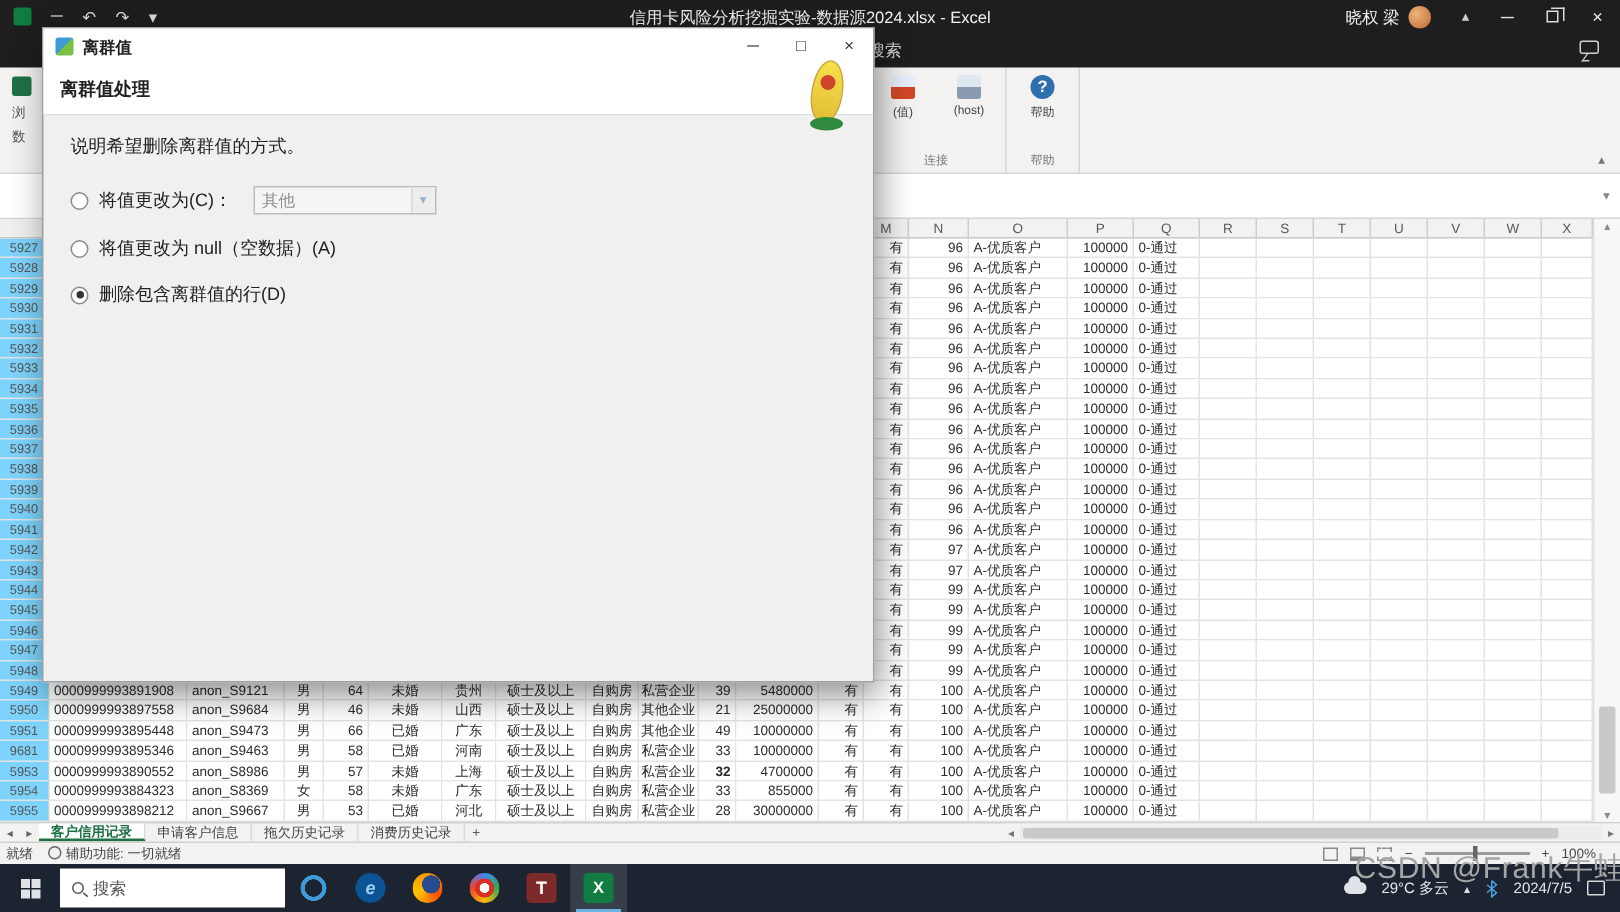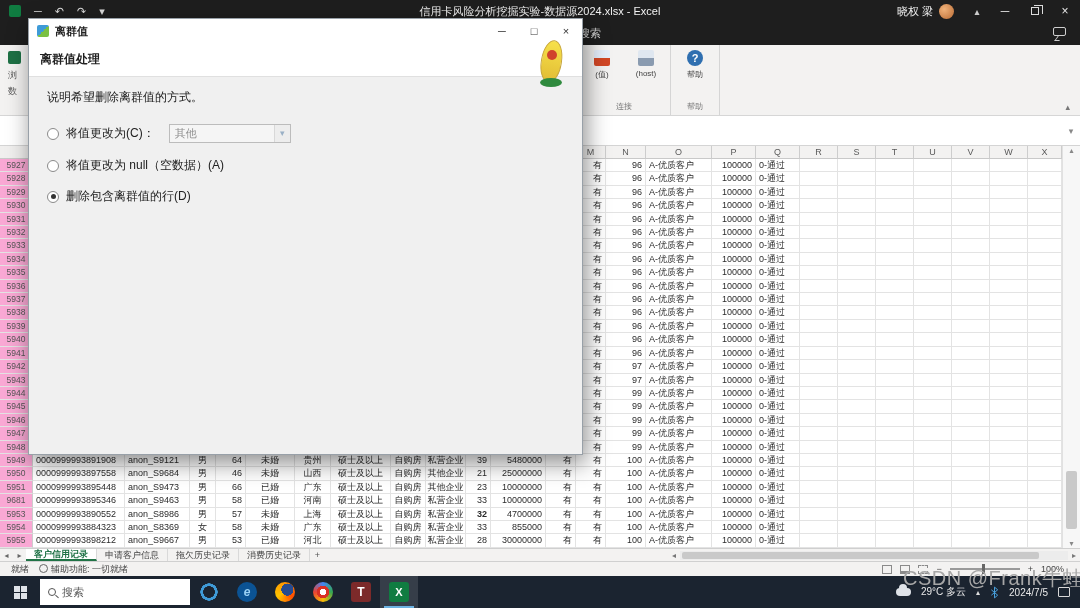--- a/index.html
+++ b/index.html
@@ -51,41 +51,41 @@
   .fxzone{flex:1}
   .fb-exp{width:18px;display:flex;align-items:center;justify-content:center;color:#888;font-size:9px}
 
   
   .colheaders{position:absolute;left:0;top:146px;height:13px;display:flex;z-index:2}
   .ch{height:13px;background:#f3f2f1;border-right:1px solid #cdcdcd;border-bottom:1px solid #c9c9c9;font-size:9px;color:#5a5a5a;display:flex;align-items:center;justify-content:center}
   .ch.stub{width:33px;background:#f0efee}
   .grid{position:absolute;left:0;top:159px;z-index:1;background:#fff}
   .grow{display:flex;height:13.414px}
   .gc{height:100%;border-right:1px solid #e3e3e3;border-bottom:1px solid #e3e3e3;font-size:9px;line-height:12px;color:#2b2b2b;overflow:hidden;white-space:nowrap;background:#fff}
-  .gc.rowhdr{width:33px;background:#f9a8d4;color:#555;text-align:center;border-right:1px solid #cdcdcd;font-size:8.5px}
+  .gc.rowhdr{width:33px;background:#7dd3fc;color:#555;text-align:center;border-right:1px solid #cdcdcd;font-size:8.5px}
   .a-l{text-align:left;padding-left:3px}
   .a-r{text-align:right;padding-right:3px}
   .a-c{text-align:center}
   .vscroll{position:absolute;right:0;top:146px;width:18px;height:402px;background:#f7f7f7;border-left:1px solid #e1e1e1;z-index:3;display:flex;flex-direction:column;align-items:center;justify-content:space-between;font-size:8px;color:#888}
   .vthumb{position:absolute;left:3px;top:325px;width:11px;height:58px;background:#c9c9c9;border-radius:2px}
 
   
   .tabbar{position:absolute;left:0;top:548px;width:100%;height:13px;background:#f3f2f1;border-top:1px solid #cfcfcf;display:flex;align-items:stretch;font-size:9px;z-index:4}
   .tnav{width:13px;display:flex;align-items:center;justify-content:center;color:#666;font-size:8px}
   .stab{padding:0 8px;display:flex;align-items:center;color:#444;border-right:1px solid #d9d9d9;white-space:nowrap}
   .stab.active{background:#fff;color:#1e7145;font-weight:bold;border-bottom:2px solid #217346}
   .newsheet{width:15px;display:flex;align-items:center;justify-content:center;color:#555}
   .hscroll{margin-left:auto;width:412px;display:flex;align-items:center;background:#f3f2f1}
   .hs-ar{width:12px;text-align:center;color:#777;font-size:8px}
   .hs-track{flex:1;height:9px;background:#ececec;position:relative}
   .hs-thumb{position:absolute;left:2px;top:1px;height:7px;width:92%;background:#c9c9c9;border-radius:2px}
 
   
   .statusbar{position:absolute;left:0;top:561px;width:100%;height:15px;background:#f3f2f1;border-top:1px solid #d0d0d0;display:flex;align-items:center;font-size:9px;color:#444;z-index:4}
-  .sb-left{display:flex;align-items:center;gap:10px;padding-left:11px}
+  .sb-left{display:flex;align-items:center;gap:10px;padding-left:4px}
   .acc-ic{width:9px;height:9px;border:1px solid #666;border-radius:50%;display:inline-block;margin-right:3px;vertical-align:-1px}
   .sb-right{margin-left:auto;display:flex;align-items:center;gap:8px;padding-right:16px}
   .view-ic{width:10px;height:9px;border:1px solid #8a8a8a;display:inline-block}
   .view-ic.b{border-bottom-width:3px}
   .view-ic.c{border-style:dashed}
   .zoom-track{width:70px;height:2px;background:#9a9a9a;position:relative}
   .zoom-thumb{position:absolute;left:32px;top:-4px;width:3px;height:10px;background:#666}
 
   
   .taskbar{position:absolute;left:0;top:576px;width:100%;height:32px;background:#1b2430;display:flex;align-items:center;z-index:5}
@@ -891,21 +891,21 @@
         <div class="gc rowhdr">5951</div>
         <div class="gc a-l" style="width: 92px;">0000999993895448</div>
         <div class="gc a-l" style="width: 65px;">anon_S9473</div>
         <div class="gc a-c" style="width: 26px;">男</div>
         <div class="gc a-r" style="width: 30px;">66</div>
         <div class="gc a-c" style="width: 49px;">已婚</div>
         <div class="gc a-c" style="width: 36px;">广东</div>
         <div class="gc a-c" style="width: 60px;">硕士及以上</div>
         <div class="gc a-c" style="width: 35px;">自购房</div>
         <div class="gc a-c" style="width: 40px;">其他企业</div>
-        <div class="gc a-r" style="width: 25px;">23</div>
+        <div class="gc a-r" style="width: 25px;">49</div>
         <div class="gc a-r" style="width: 55px;">10000000</div>
         <div class="gc a-r" style="width: 30px;">有</div>
         <div class="gc a-r" style="width: 30px;">有</div>
         <div class="gc a-r" style="width: 40px;">100</div>
         <div class="gc a-l" style="width: 66px;">A-优质客户</div>
         <div class="gc a-r" style="width: 44px;">100000</div>
         <div class="gc a-l" style="width: 44px;">0-通过</div>
         <div class="gc a-l" style="width: 38px;"></div>
         <div class="gc a-l" style="width: 38px;"></div>
         <div class="gc a-l" style="width: 38px;"></div>

